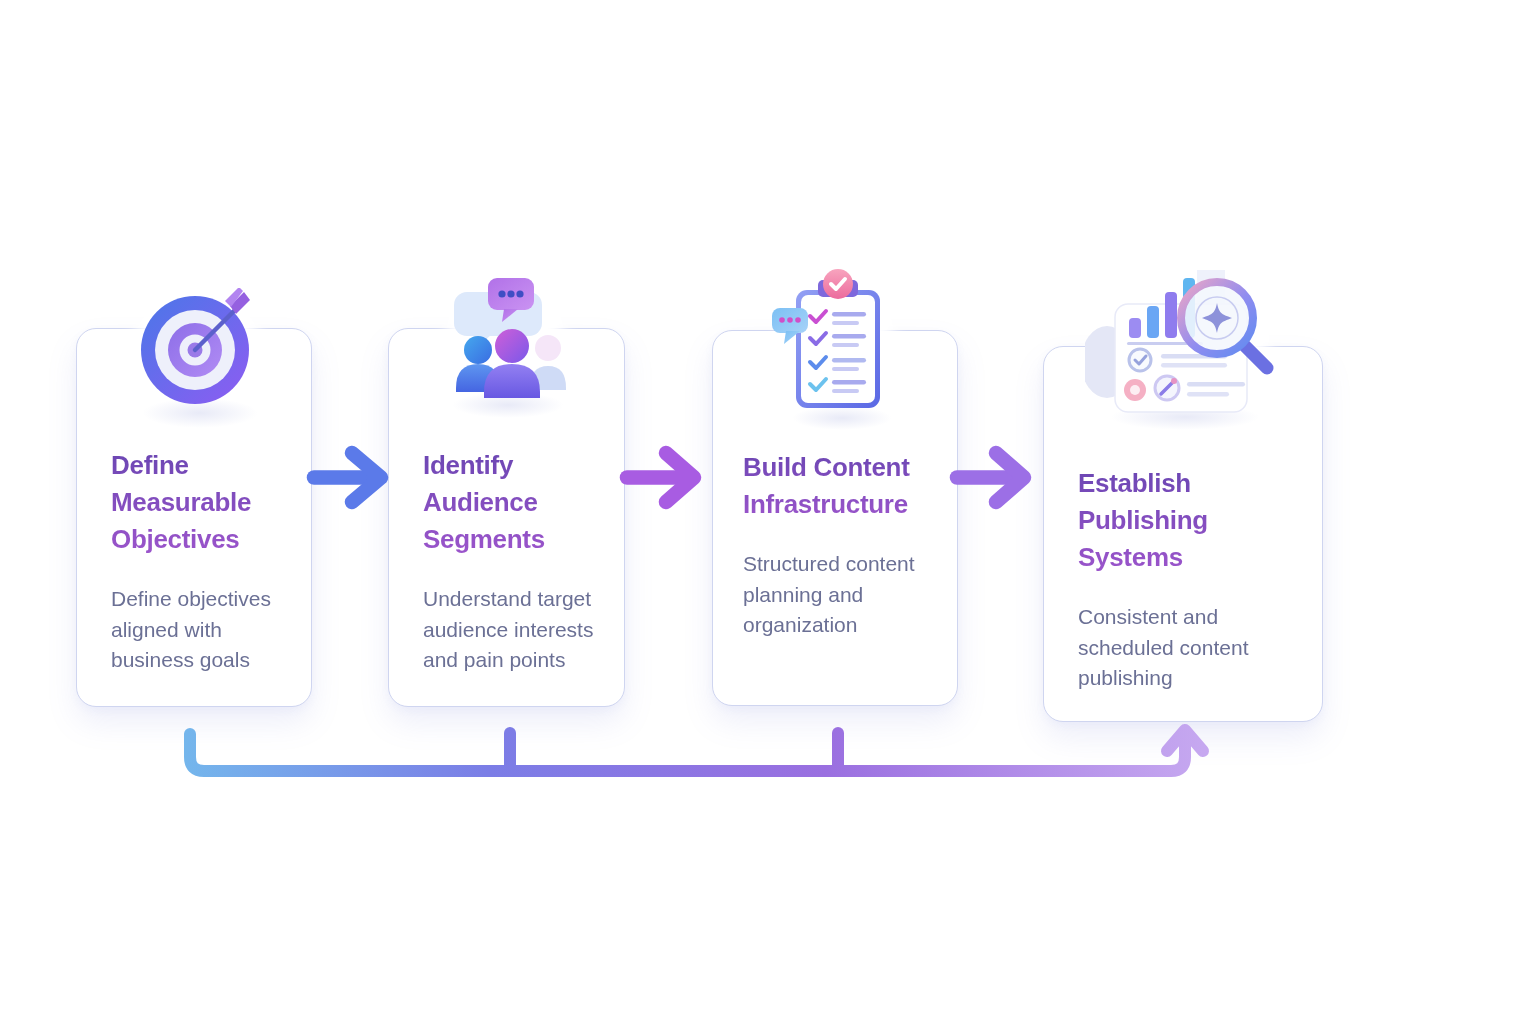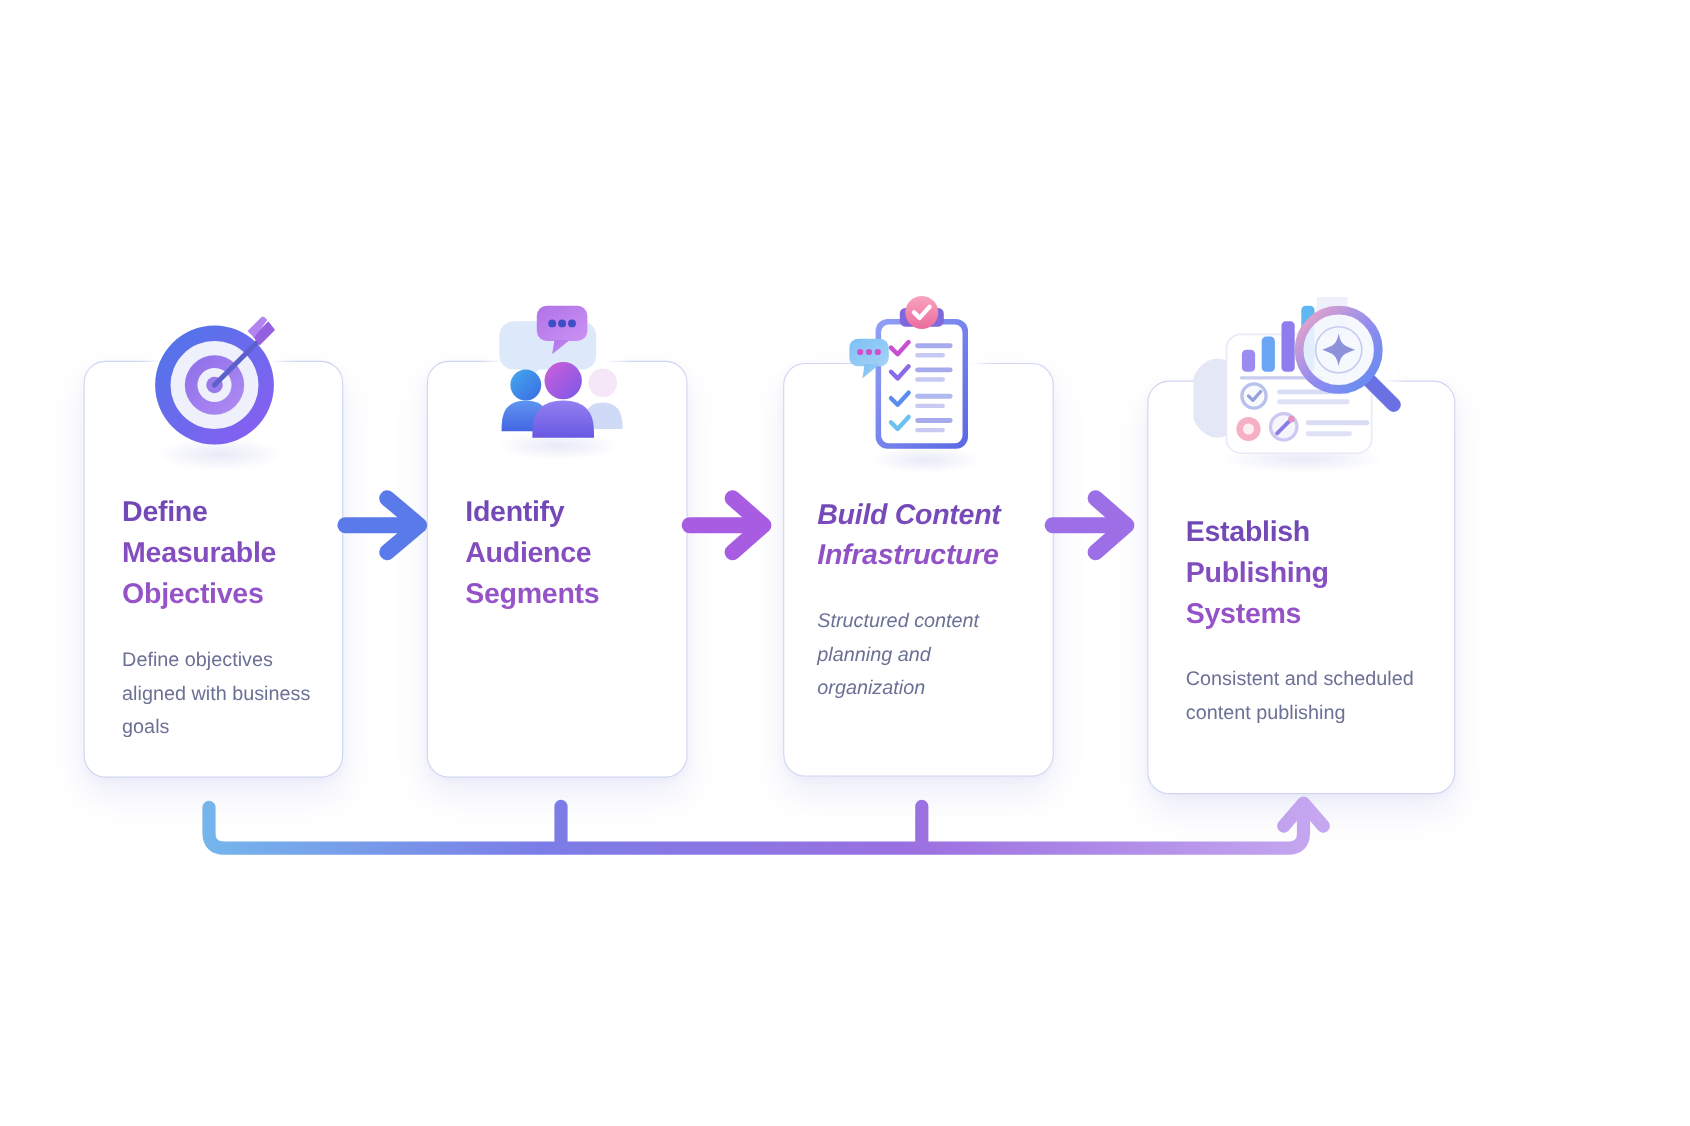--- a/index.html
+++ b/index.html
@@ -14,34 +14,34 @@
     background:#ffffff;
     border:1.5px solid #cfd5f0;
     border-radius:20px;
     box-shadow:0 16px 30px rgba(125,135,215,.13), 0 3px 8px rgba(125,135,215,.06);
     box-sizing:border-box;
     padding:118px 16px 0 34px;
     z-index:1;
   }
   #card1 { left:76px;  top:328px; width:236px; height:379px; }
   #card2 { left:388px; top:328px; width:237px; height:379px; padding-right:22px; }
-  #card3 { left:712px; top:330px; width:246px; height:376px; padding-left:30px;font-style:italic; }
+  #card3 { left:712px; top:330px; width:246px; height:376px; padding-left:30px; }
   #card4 { left:1043px;top:346px; width:280px; height:376px; }
   .card-title {
     margin:0;
     font-size:26px; line-height:37px; font-weight:700;
     letter-spacing:-0.3px;
     color:#8a50c8;
     background:linear-gradient(180deg,#6a46b2 0%,#9d55cc 100%);
     -webkit-background-clip:text; background-clip:text;
     -webkit-text-fill-color:transparent;
   }
   .card-desc {
     margin:26px 0 0 0;
-    font-size:18px; line-height:30.5px; font-weight:400;
+    font-size:21px; line-height:30.5px; font-weight:400;
     color:#6b7095;
   }
   .halo {
     position:absolute; background:#ffffff; border-radius:50%;
     filter:blur(8px); z-index:4;
   }
   #halo1 { left:133px;  top:290px; width:128px; height:118px; }
   #halo2 { left:446px;  top:282px; width:118px; height:100px; }
   #halo3 { left:782px;  top:276px; width:112px; height:120px; }
   #halo4 { left:1098px; top:272px; width:172px; height:124px; }
@@ -65,20 +65,21 @@
 </style>
 </head>
 <body>
 
 <div class="card" id="card1">
   <h2 class="card-title">Define Measurable Objectives</h2>
   <p class="card-desc">Define objectives aligned with business goals</p>
 </div>
 <div class="card" id="card2">
   <h2 class="card-title">Identify Audience Segments</h2>
+  <p class="card-desc">Understand target audience interests and pain points</p>
 </div>
 <div class="card" id="card3">
   <h2 class="card-title">Build Content Infrastructure</h2>
   <p class="card-desc">Structured content planning and organization</p>
 </div>
 <div class="card" id="card4">
   <h2 class="card-title">Establish Publishing Systems</h2>
   <p class="card-desc">Consistent and scheduled content publishing</p>
 </div>
 

